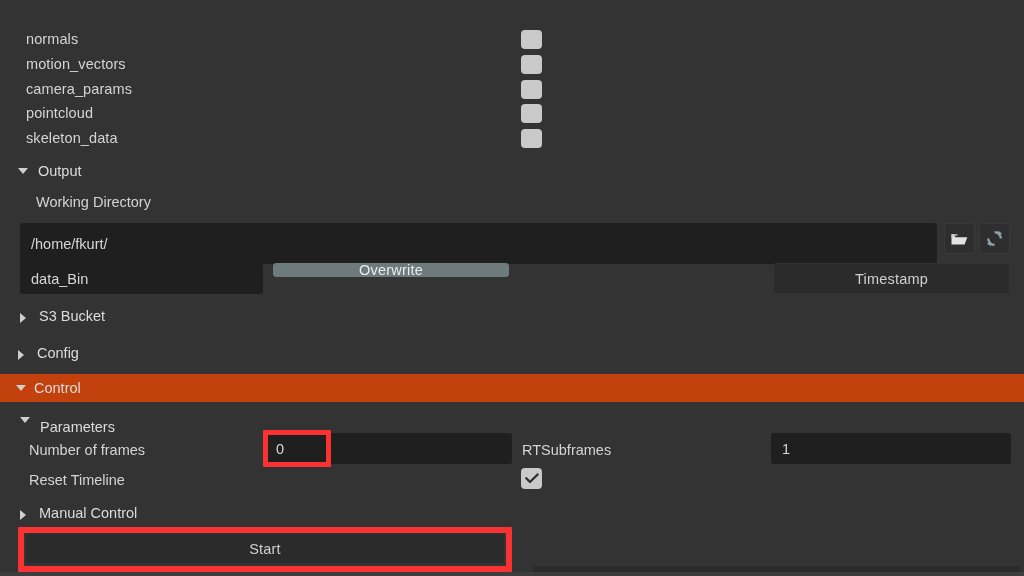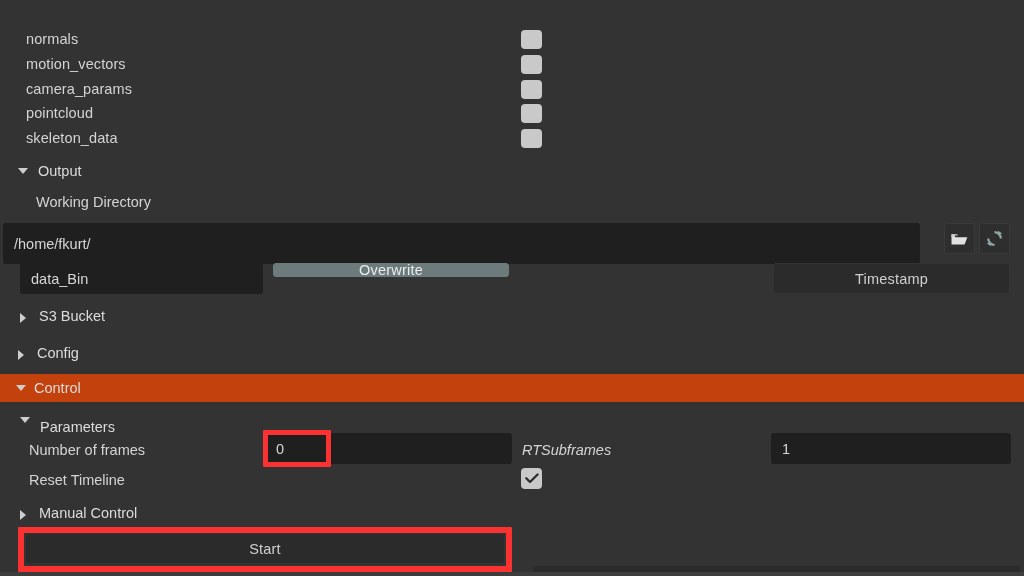--- a/index.html
+++ b/index.html
@@ -187,21 +187,21 @@
     <span class="chk-box"></span>
   </div>
 
   <div class="section" style="top:156px;">
     <span class="tri down" style="left:18px; top:12px;"></span>
     <span class="section-title" style="left:38px;">Output</span>
   </div>
 
   <div class="fld-label" style="left:24px; top:194px;margin-left:12px;">Working Directory</div>
 
-  <div class="txtfield" style="left:3px; top:223px; width:917px; height:41px;">/home/fkurt/</div>
+  <div class="txtfield" style="left:20px; top:223px; width:917px; height:41px;">/home/fkurt/</div>
 
   <div class="icon-btn" style="left:944px; top:223px; width:31px; height:31px;">
     <svg width="17" height="14" viewBox="0 0 17 14">
       <path d="M0.5 2.2 L0.5 12.4 L13.6 12.4 L16.3 5.2 L4.3 5.2 L3.2 2.2 Z" fill="#e2e2e2"></path>
       <path d="M0.5 2.2 L0.5 5.2 L3.6 5.2 L3.0 3.6 L6.9 3.6 L6.2 2.2 Z" fill="#cfcfcf"></path>
     </svg>
   </div>
 
   <div class="icon-btn" style="left:979px; top:223px; width:31px; height:31px;">
     <svg width="17" height="17" viewBox="0 0 20 20">
@@ -233,21 +233,21 @@
   </div>
 
   <div class="section" style="top:405px;">
     <span class="tri down" style="left:20px; top:12px;"></span>
     <span class="section-title" style="left:40px;margin-top:14px;">Parameters</span>
   </div>
 
   <div class="fld-label" style="left:29px; top:442px;">Number of frames</div>
   <div class="txtfield" style="left:265px; top:433px; width:247px; height:31px;">0</div>
 
-  <div class="fld-label" style="left:522px; top:442px;font-style:italic;">RTSubframes</div>
+  <div class="fld-label" style="left:522px; top:442px;">RTSubframes</div>
   <div class="txtfield" style="left:771px; top:433px; width:240px; height:31px;">1</div>
 
   <div class="fld-label" style="left:29px; top:472px;">Reset Timeline</div>
   <div class="chk-box checked" style="position:absolute; left:521px; top:468px; width:21px; height:21px;">
     <svg width="14" height="11" viewBox="0 0 14 11">
       <path d="M1.3 5.3 L5.0 9.0 L12.6 1.5" fill="none" stroke="#2d2d2d" stroke-width="2.3" stroke-linecap="round" stroke-linejoin="round"></path>
     </svg>
   </div>
 
   <div class="section" style="top:498px;">

